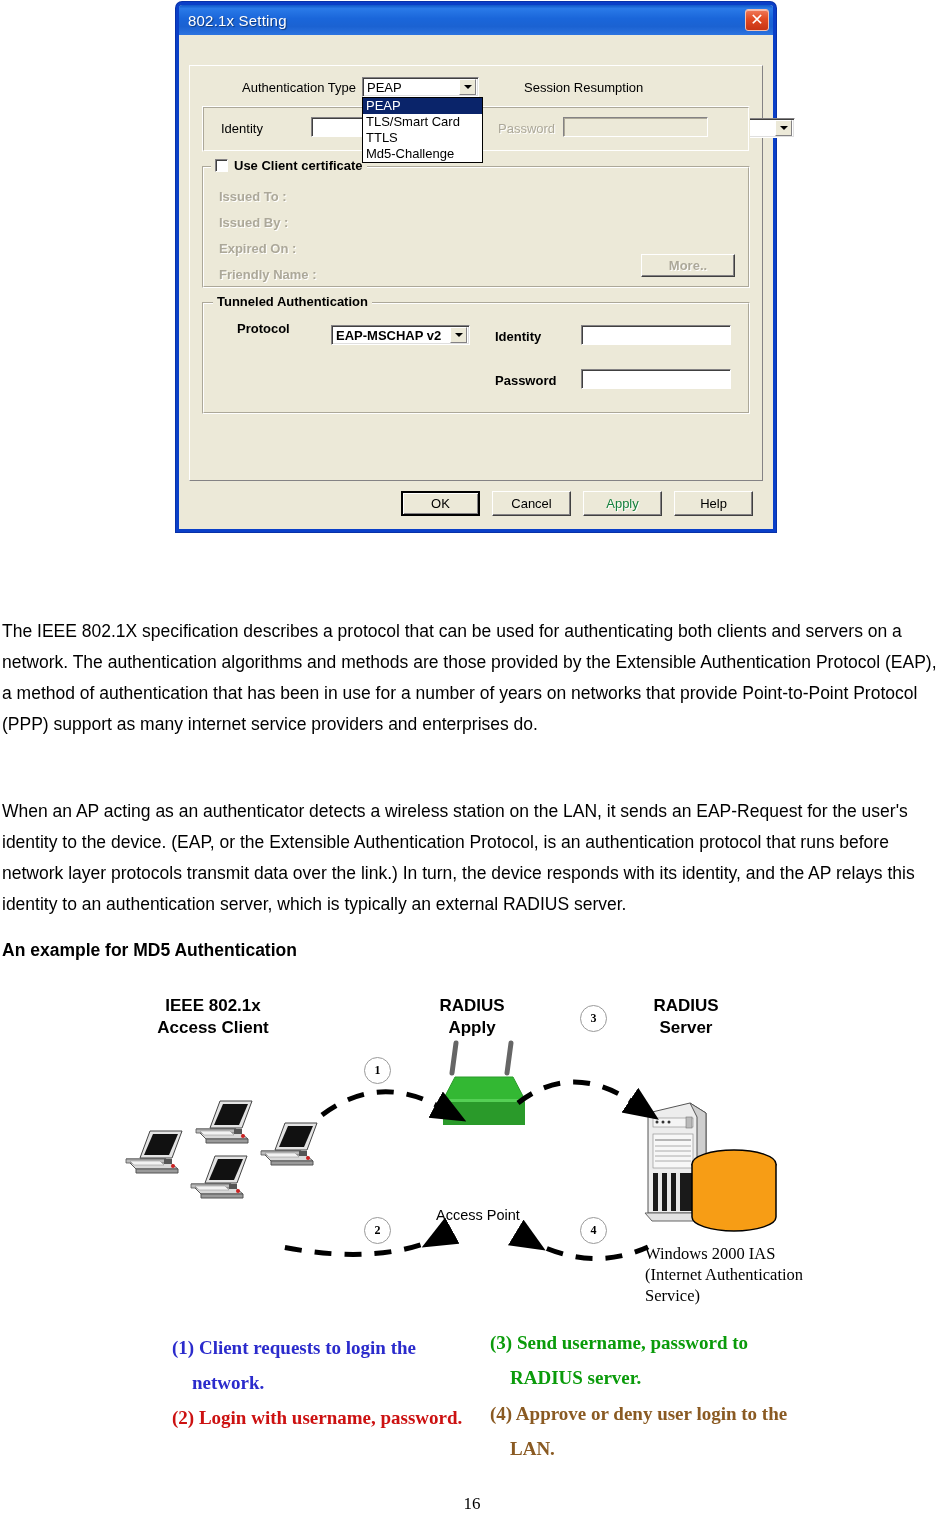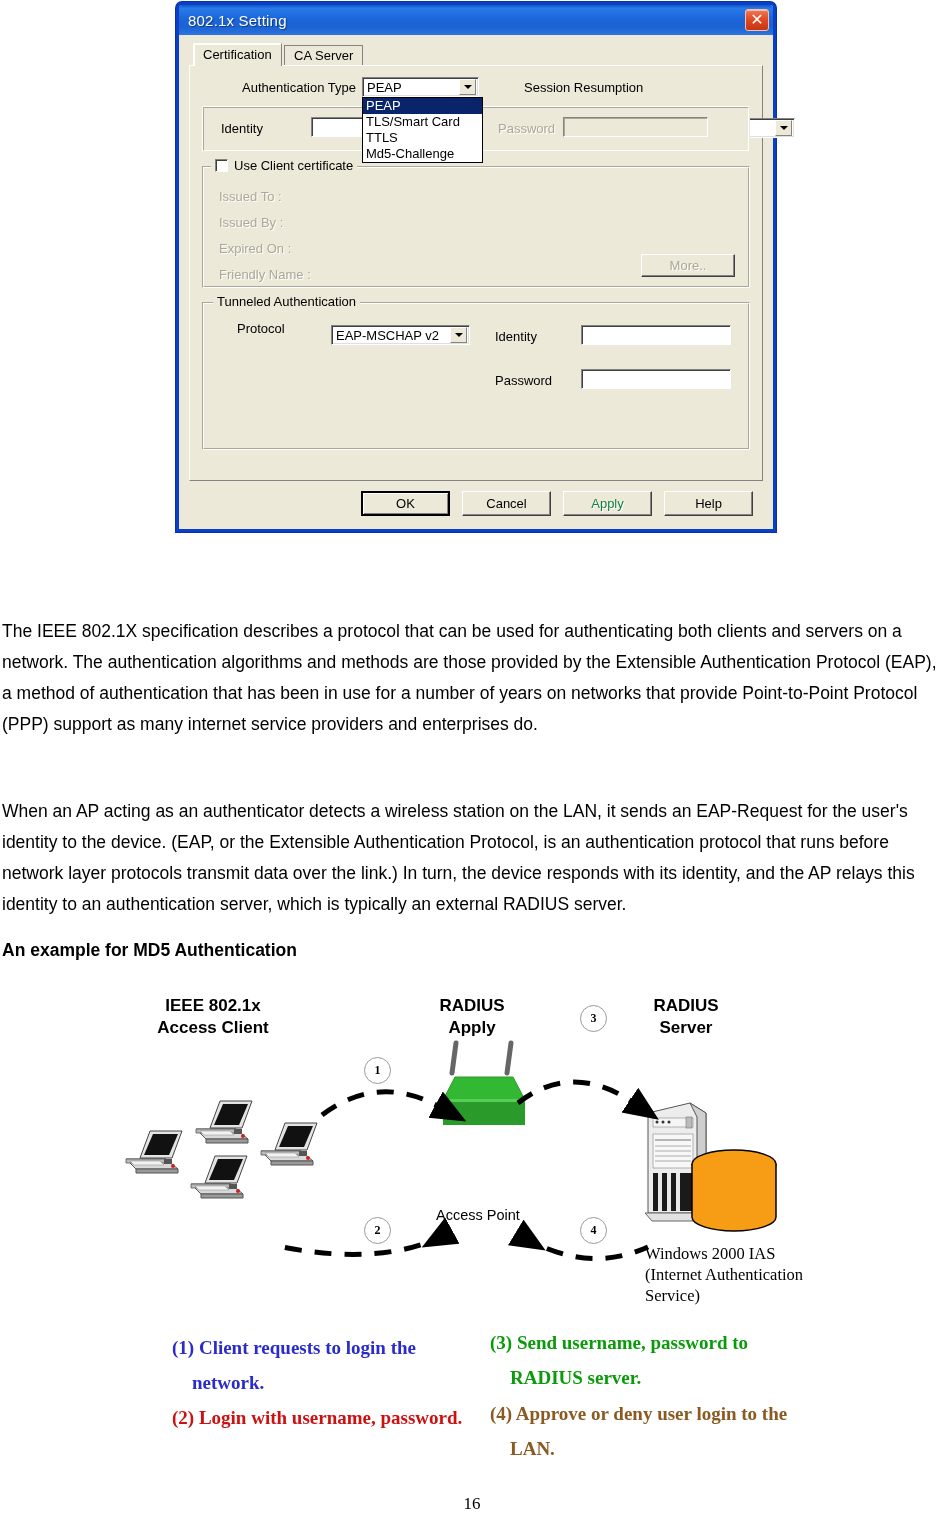--- a/index.html
+++ b/index.html
@@ -152,21 +152,21 @@
     border-color: #848284 #fff #fff #848284;
     box-shadow: inset 1px 1px 0 #404040;
   }
   .txtbox.dim { background: #ece9d8; box-shadow: inset 1px 1px 0 #aca899; }
   #identity-label { position: absolute; left: 18px; top: 14px; }
   #identity-input { left: 108px; top: 10px; width: 161px; }
   #pw1-label { position: absolute; left: 295px; top: 14px; }
   #pw1-input { left: 360px; top: 10px; width: 145px; }
 
   
-  .gbox { position: relative; margin-top: 14px; }
+  .gbox { position: relative; margin-top: 14px; font-weight: bold; }
   .gbox > .gframe {
     border: 1px solid;
     border-color: #aca899 #fff #fff #aca899;
     position: relative;
   }
   .gbox > .gframe::before {
     content:""; position:absolute; left:0; top:0; right:0; bottom:0;
     border: 1px solid; border-color: #fff #aca899 #aca899 #fff;
     pointer-events:none;
   }
@@ -197,37 +197,37 @@
     display: flex; align-items: center; justify-content: center;
     cursor: pointer;
     font-family: "Liberation Sans", sans-serif;
   }
   #more-btn {
     position: absolute; right: 14px; bottom: 10px;
     width: 94px; height: 23px;
     color: #aca899; text-shadow: 1px 1px 0 #fff;
   }
 
-  #tunnel-group .gframe { height: 148px; }
+  #tunnel-group .gframe { height: 112px; }
   #proto-label { position: absolute; left: 34px; top: 18px; }
   #combo-proto { left: 128px; top: 22px; width: 139px; }
   #tid-label { position: absolute; left: 292px; top: 26px; }
   #tid-input { left: 378px; top: 22px; width: 150px; }
   #tpw-label { position: absolute; left: 292px; top: 70px; }
   #tpw-input { left: 378px; top: 66px; width: 150px; }
 
   
   .dlg-buttons {
     position: absolute;
     left: 10px; right: 10px; bottom: 12px;
     height: 26px;
     display: flex; justify-content: flex-end; gap: 12px;
     padding-right: 10px;
   }
-  .dlg-buttons .btn { width: 89px; height: 25px; }
+  .dlg-buttons .btn { width: 79px; height: 25px; }
   .btn.default { border: 2px solid #000; box-shadow: inset 1px 1px 0 #fff, inset -1px -1px 0 #848284; }
   .btn.disabled { color: #15803d; text-shadow: 1px 1px 0 #fff; }
 
   
   .para {
     position: absolute;
     left: 2px; width: 940px;
     font-size: 17.5px;
     line-height: 31px;
     color: #000;
@@ -283,24 +283,20 @@
 
 <div class="dialog">
 
   <div class="titlebar">
     <span class="titlebar-text">802.1x Setting</span>
     <div class="close-btn">✕</div>
   </div>
 
   <div class="dlg-body">
 
-    <div class="tabstrip">
-      <span class="tab active">Certification</span>
-      <span class="tab">CA Server</span>
-    </div>
 
     <div class="tab-panel">
       <div class="tab-panel-inner">
 
         <div class="row1">
           <span class="lbl auth-label">Authentication Type</span>
           <div class="combo" id="combo-auth">
             <span class="cval">PEAP</span>
             <span class="arrowbox">
                 <i class="arrow-dn"></i>

